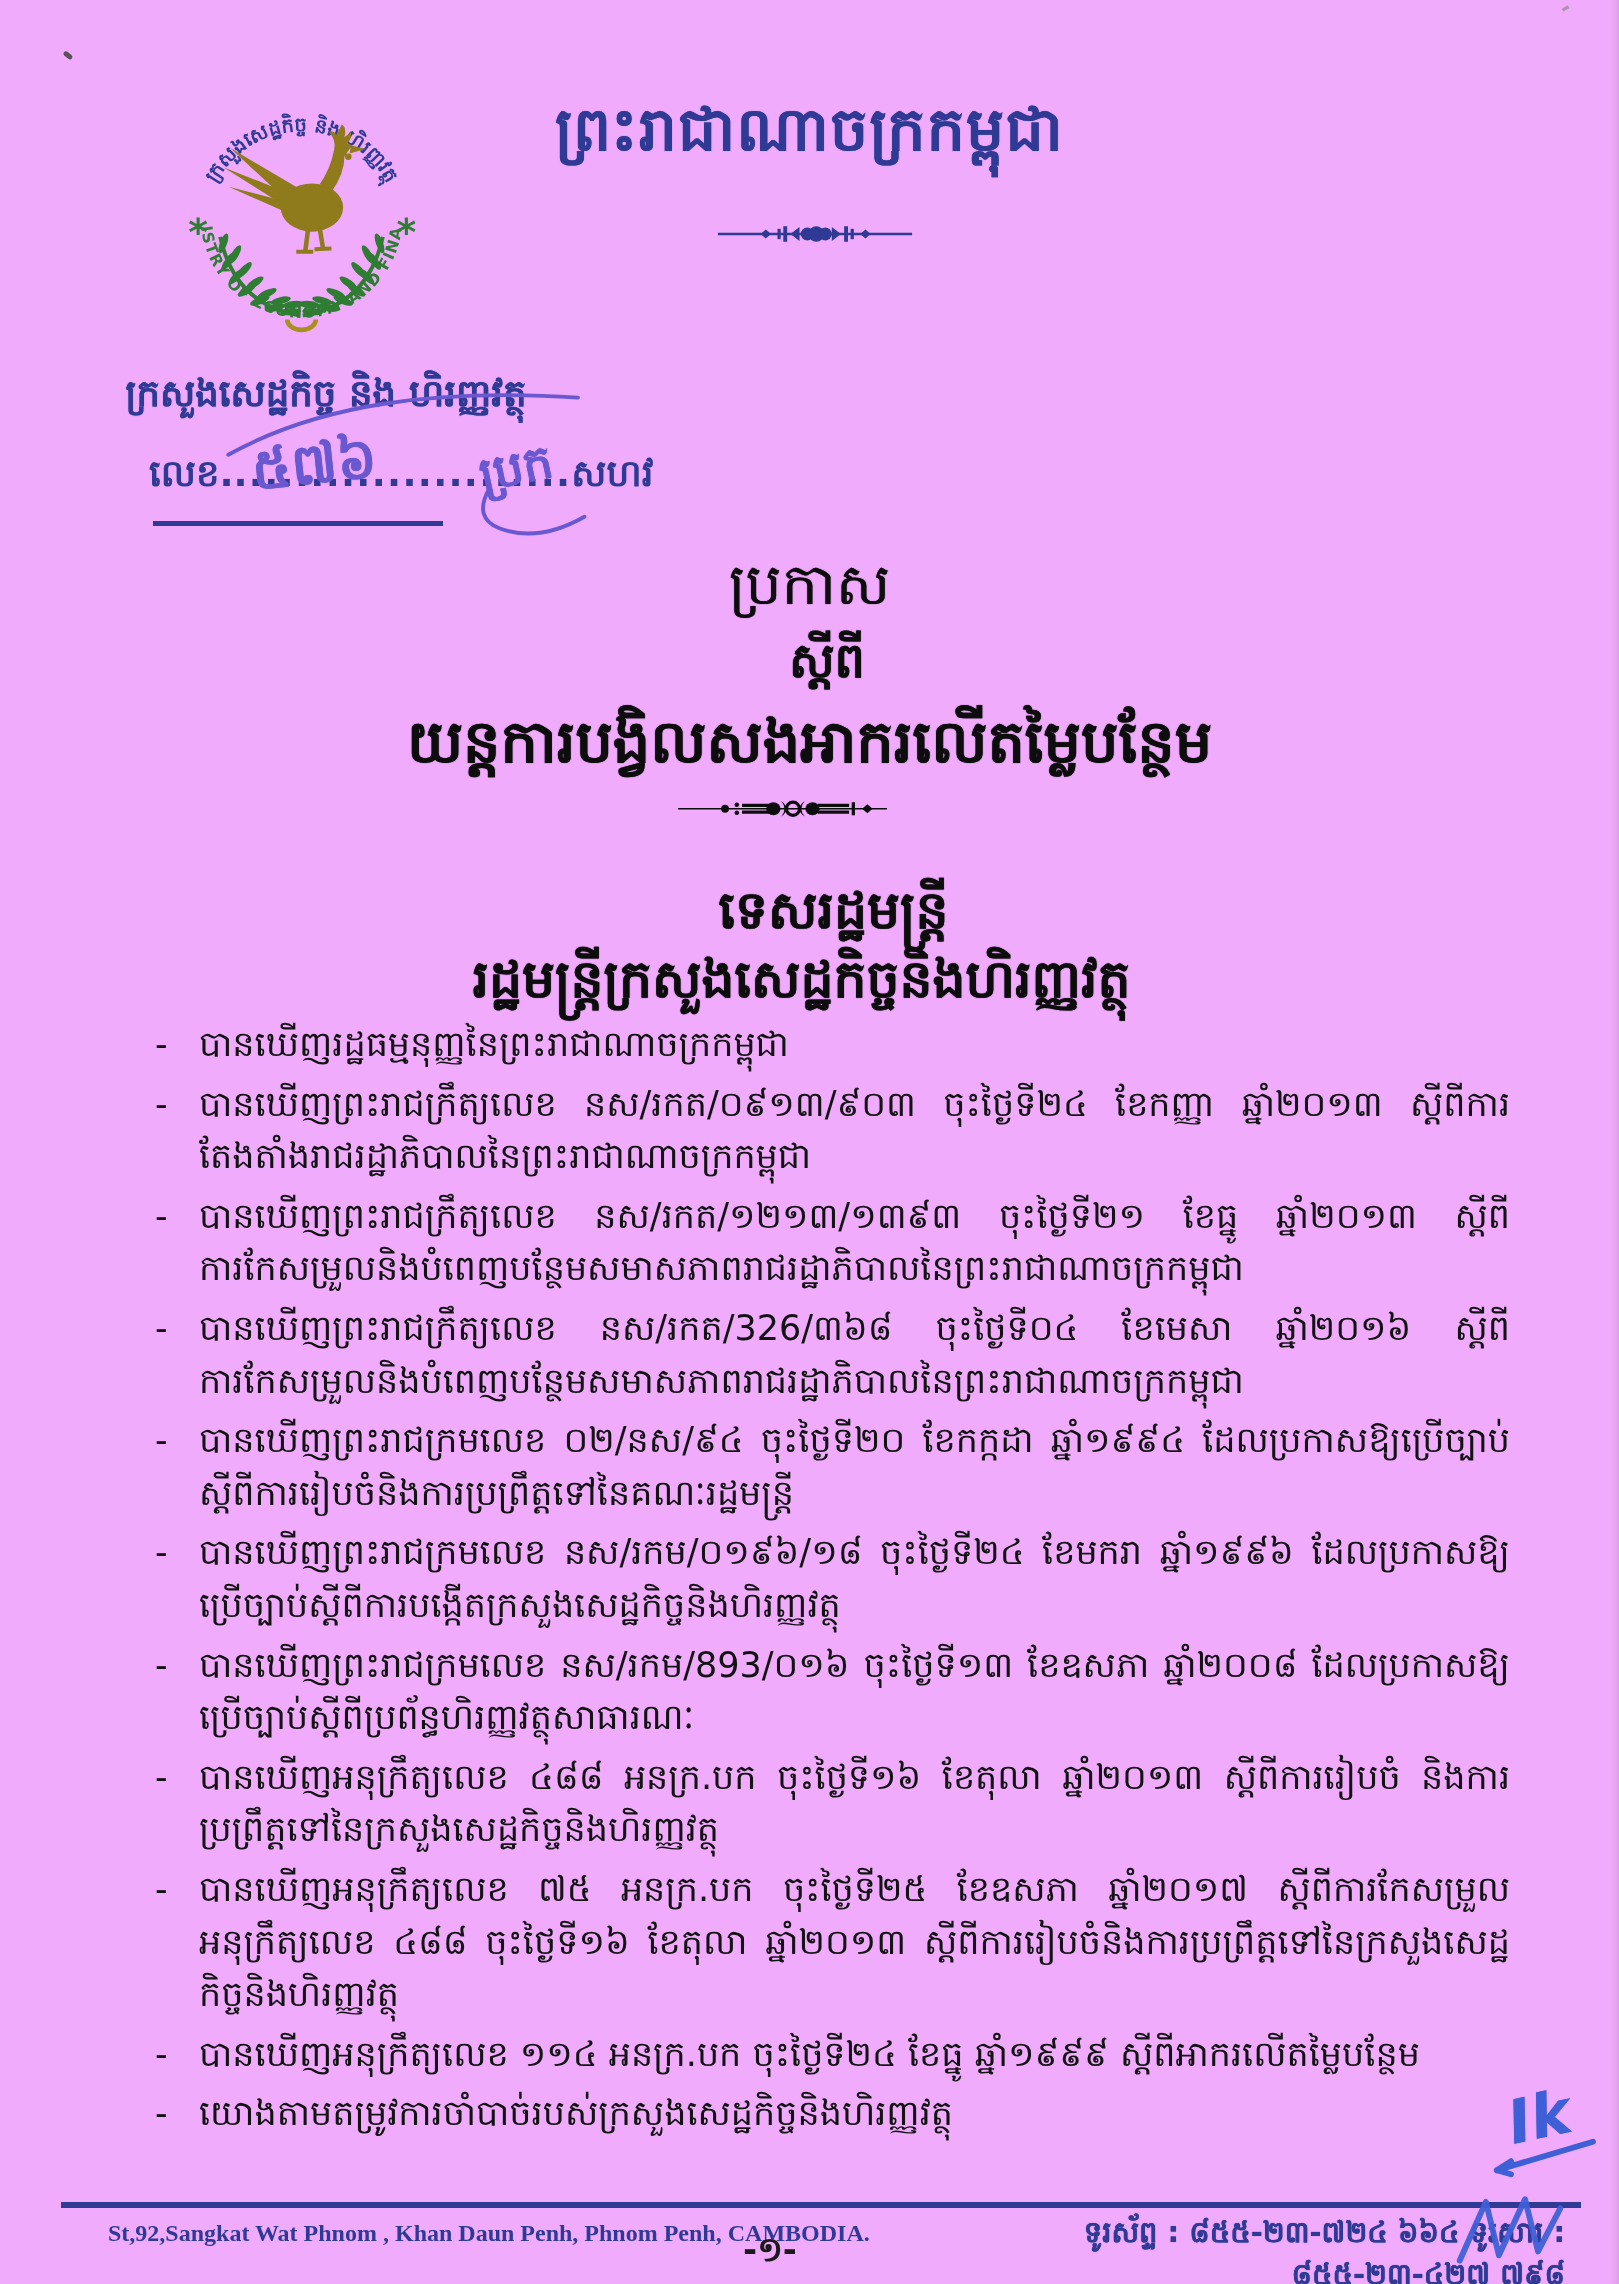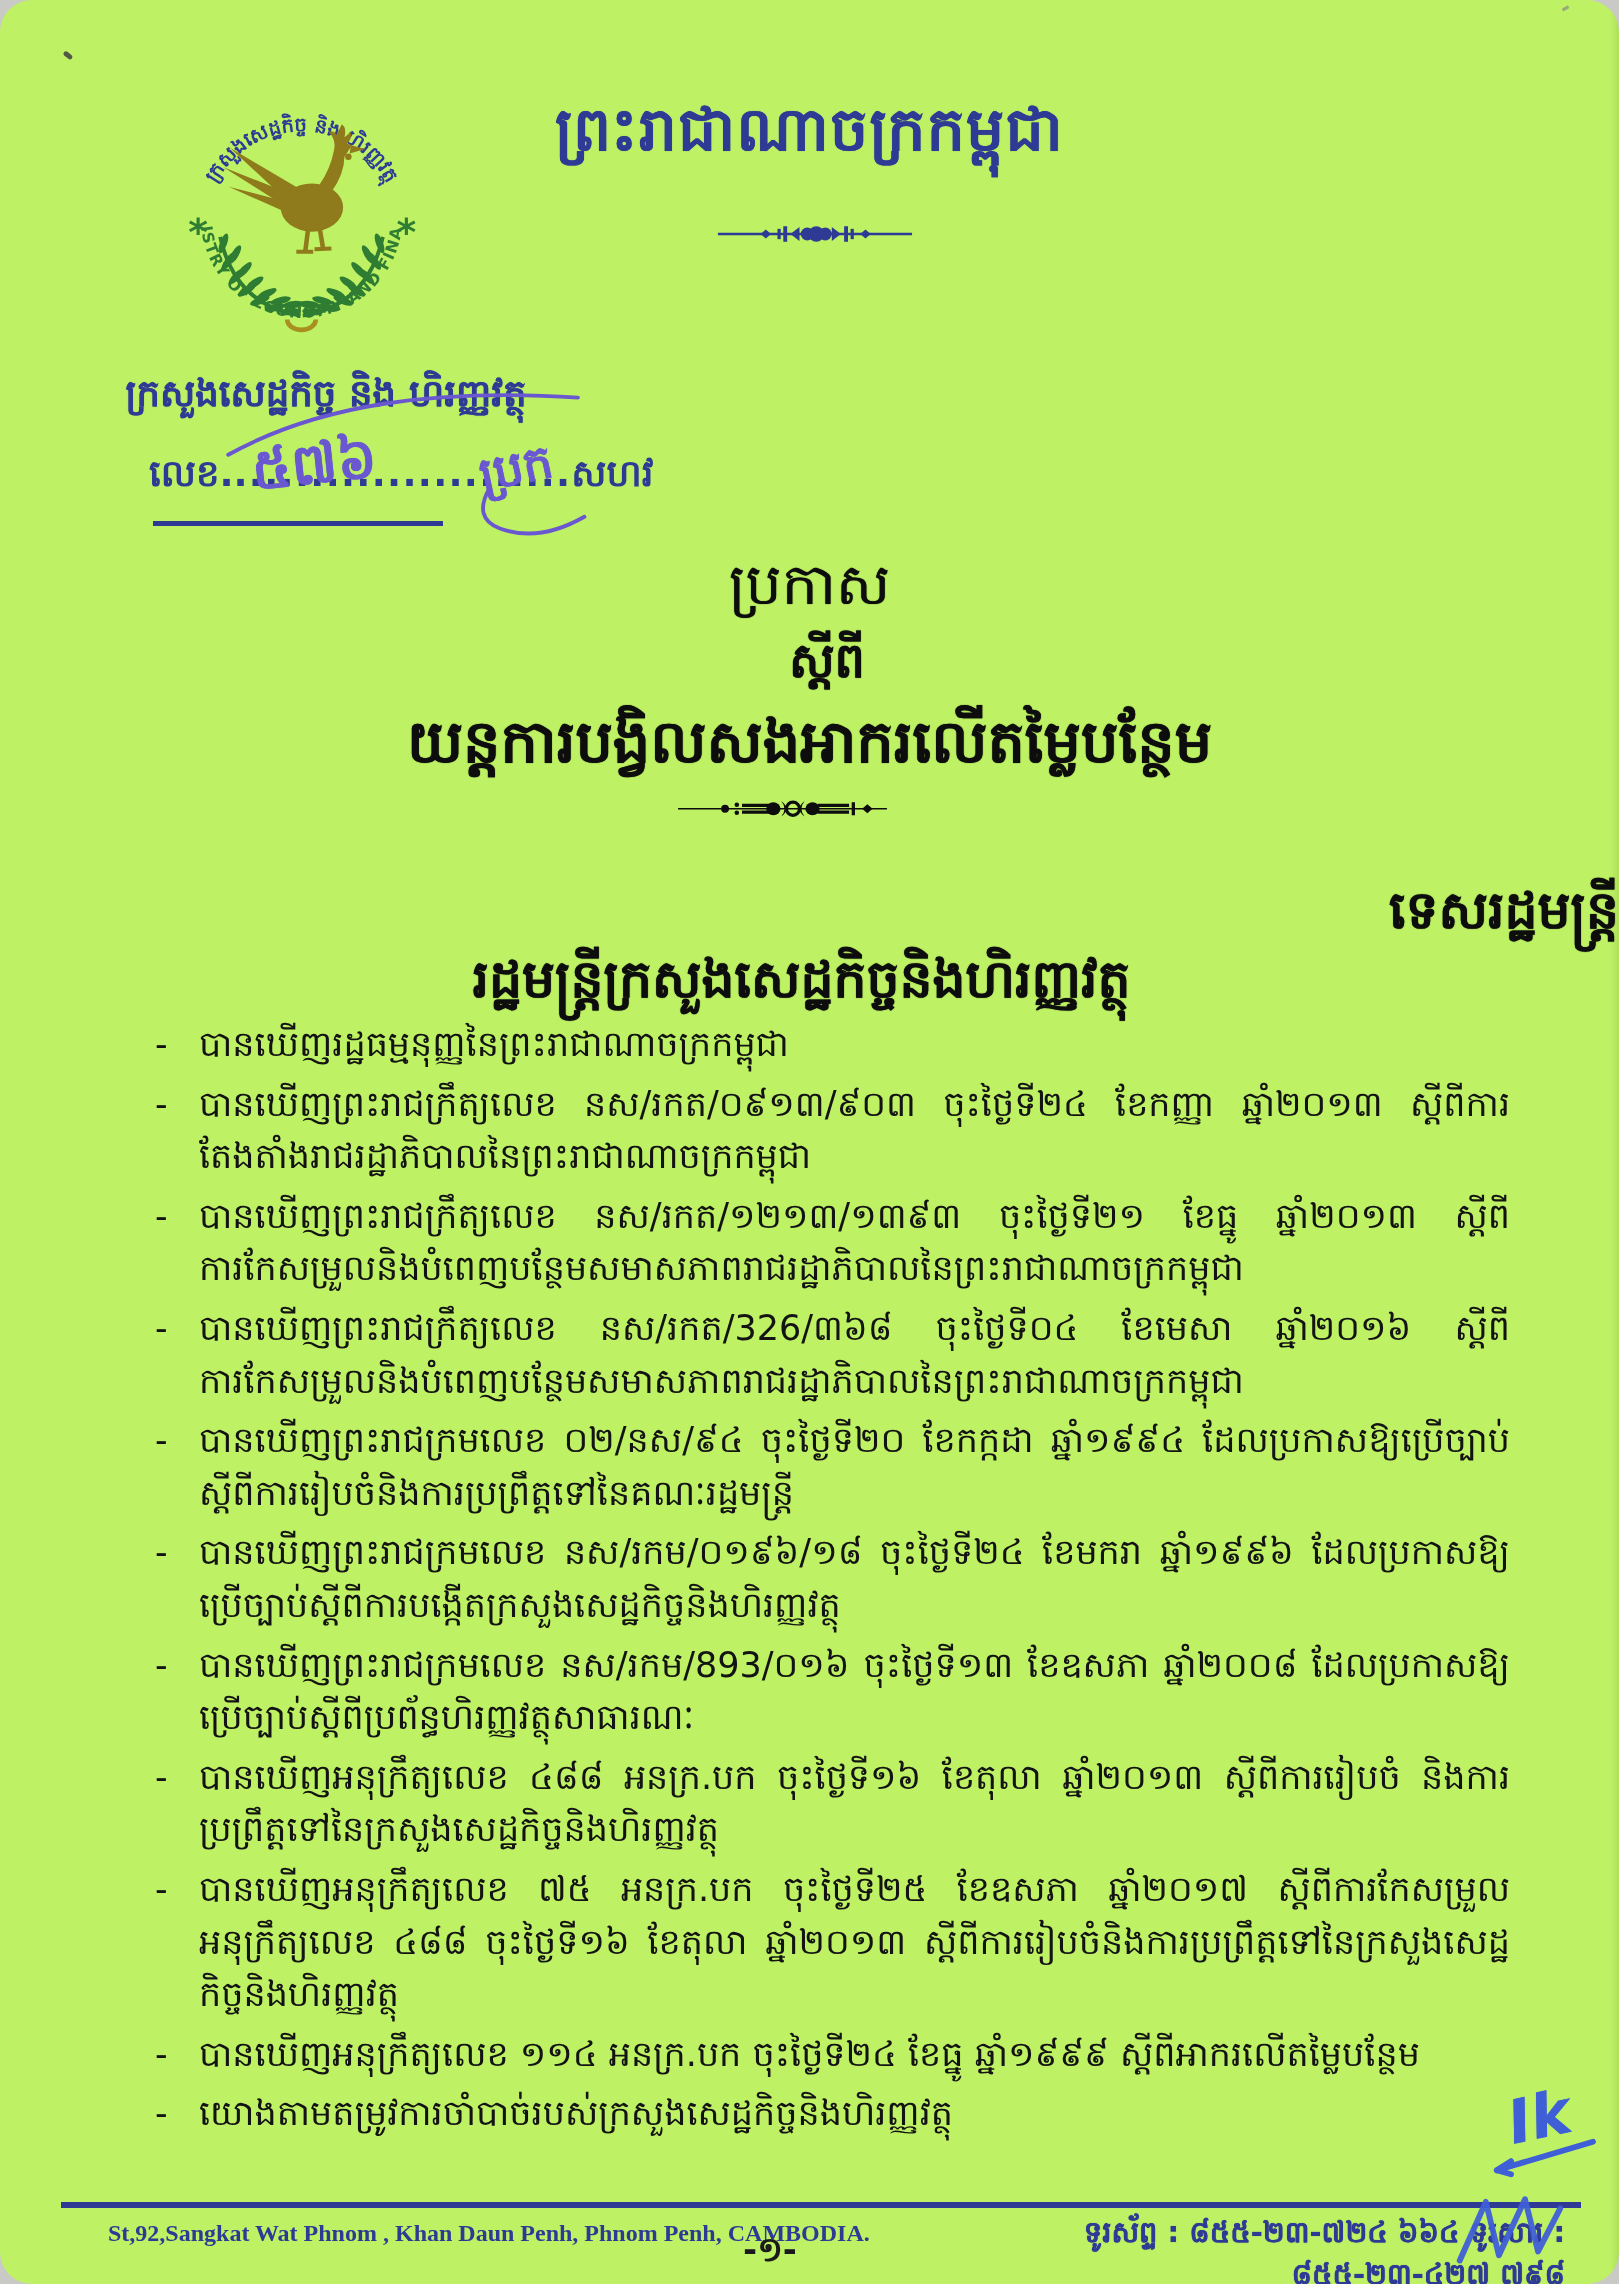--- a/index.html
+++ b/index.html
@@ -1,24 +1,23 @@
 <!DOCTYPE html>
 <html style="font-size:10.4px"><head>
 <meta charset="utf-8">
 <style>
   html,body{margin:0;padding:0;background:#c9c9c6;}
   .page{
     position:relative;
     width:1619px;height:2284px;
     margin:0 auto;
-    background:#bef264;
+    background:#f0abfc;
     overflow:hidden;
     font-family:"DejaVu Sans",sans-serif;
     color:#141414;
-    border-radius:32px;
   }
   .abs{position:absolute;}
   
   .artifact-dot{left:63px;top:53px;width:10.4px;height:4.6px;background:#3f3f3f;border-radius:2.6px;transform:rotate(38deg);opacity:.85;}
   .artifact-tick{left:1562px;top:6.5px;width:6.5px;height:2.6px;background:#8a8a88;transform:rotate(-30deg);opacity:.7;}
   .paper-edge{right:0;top:0;width:9px;height:100%;background:linear-gradient(to right,rgba(0,0,0,0),rgba(0,0,0,.08));}
   
   .kingdom{left:0;right:0;top:91px;text-align:center;font-size:60px;font-weight:bold;color:#2f3a94;letter-spacing:1.3px;text-shadow:0 0 0.7px #2f3a94;}
   .motto{left:0;right:0;top:171px;text-align:center;font-size:40px;font-weight:bold;color:#2f3a94;word-spacing:30px;text-shadow:0 0 0.7px #2f3a94;}
   .hdr-divider{left:717px;top:223px;width:196px;height:22px;}
@@ -32,21 +31,21 @@
   .hand-note{left:331px;top:-11.7px;font-size:47px;font-weight:600;color:#6a58d0;transform:rotate(-12deg);text-shadow:0 0 0.7px #6a58d0;}
   .ref-flourish{left:72px;top:-68px;width:372px;height:78px;}
   .note-swoosh{left:321px;top:34px;width:130px;height:59px;}
   .ref-underline{left:153px;top:521px;width:290px;height:5.2px;background:#2f3a94;}
   
   .doc-heading{left:0;right:0;top:548px;text-align:center;font-size:57px;font-weight:normal;color:#0d0d0d;text-shadow:0 0 1px #0d0d0d;}
   .doc-about{left:0;right:0;top:630px;text-align:center;font-size:48px;font-weight:bold;color:#0d0d0d;text-shadow:0 0 1px #0d0d0d;padding-left:35px;}
   .doc-subject{left:0;right:0;top:704px;text-align:center;font-size:59px;font-weight:bold;color:#0d0d0d;text-shadow:0 0 1px #0d0d0d;}
   .title-divider{left:678px;top:797px;width:209px;height:23.5px;}
   
-  .addr1{left:0;right:0;top:877px;text-align:right;font-size:52px;font-weight:bold;color:#0d0d0d;text-shadow:0 0 1px #0d0d0d;margin-left:48px;}
+  .addr1{left:0;right:0;top:877px;text-align:center;font-size:52px;font-weight:bold;color:#0d0d0d;text-shadow:0 0 1px #0d0d0d;margin-left:48px;}
   .addr2{left:0;right:16px;top:946px;text-align:center;font-size:52px;font-weight:bold;color:#0d0d0d;text-shadow:0 0 1px #0d0d0d;}
   
   .citations{left:155px;top:1018px;width:1355px;list-style:none;margin:0;padding:0;}
   .citations li{display:flex;gap:17px;margin-bottom:7.2px;font-size:35px;line-height:1.5;color:#131313;}
   .citations .dash{flex:0 0 27px;text-align:left;}
   .citations .ctext{flex:1;text-align:justify;}
   
   .paraph{left:1477px;top:2078px;width:124px;height:104px;color:#3f5fd7;}
   .paraph .vk{position:absolute;left:31px;top:3.9px;font-size:60px;font-weight:bold;font-style:italic;transform:rotate(-12deg);text-shadow:0 0 0.7px #3f5fd7;}
   

